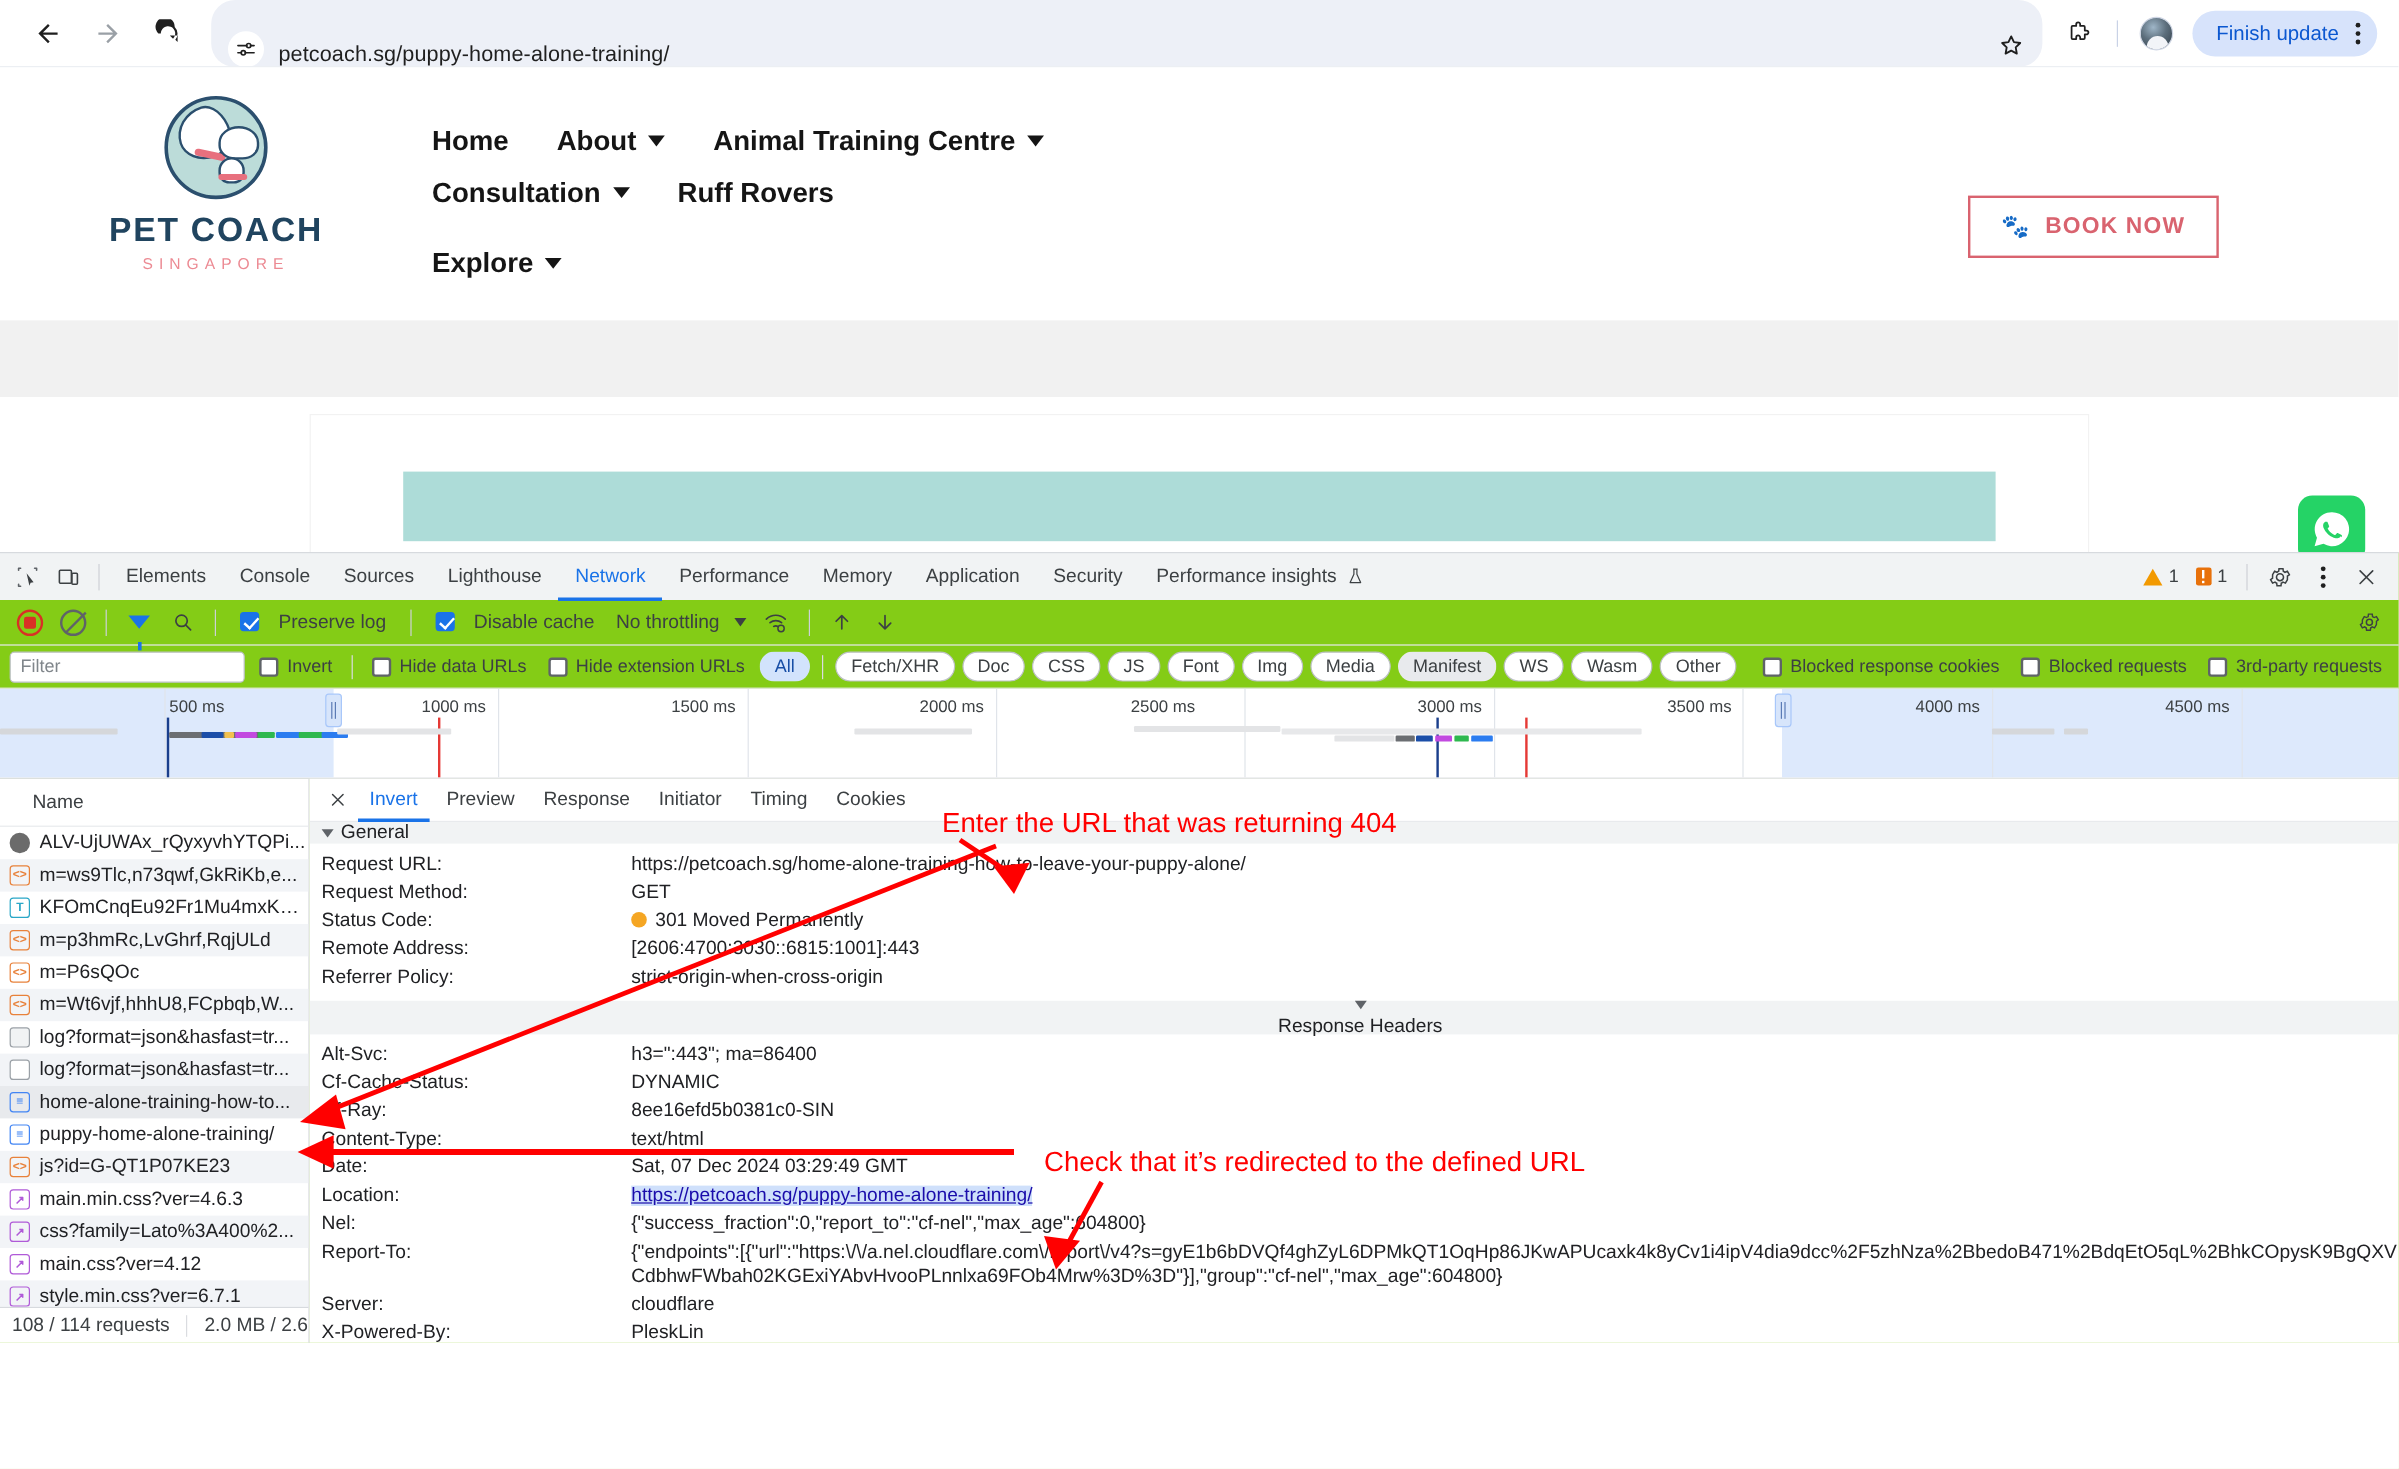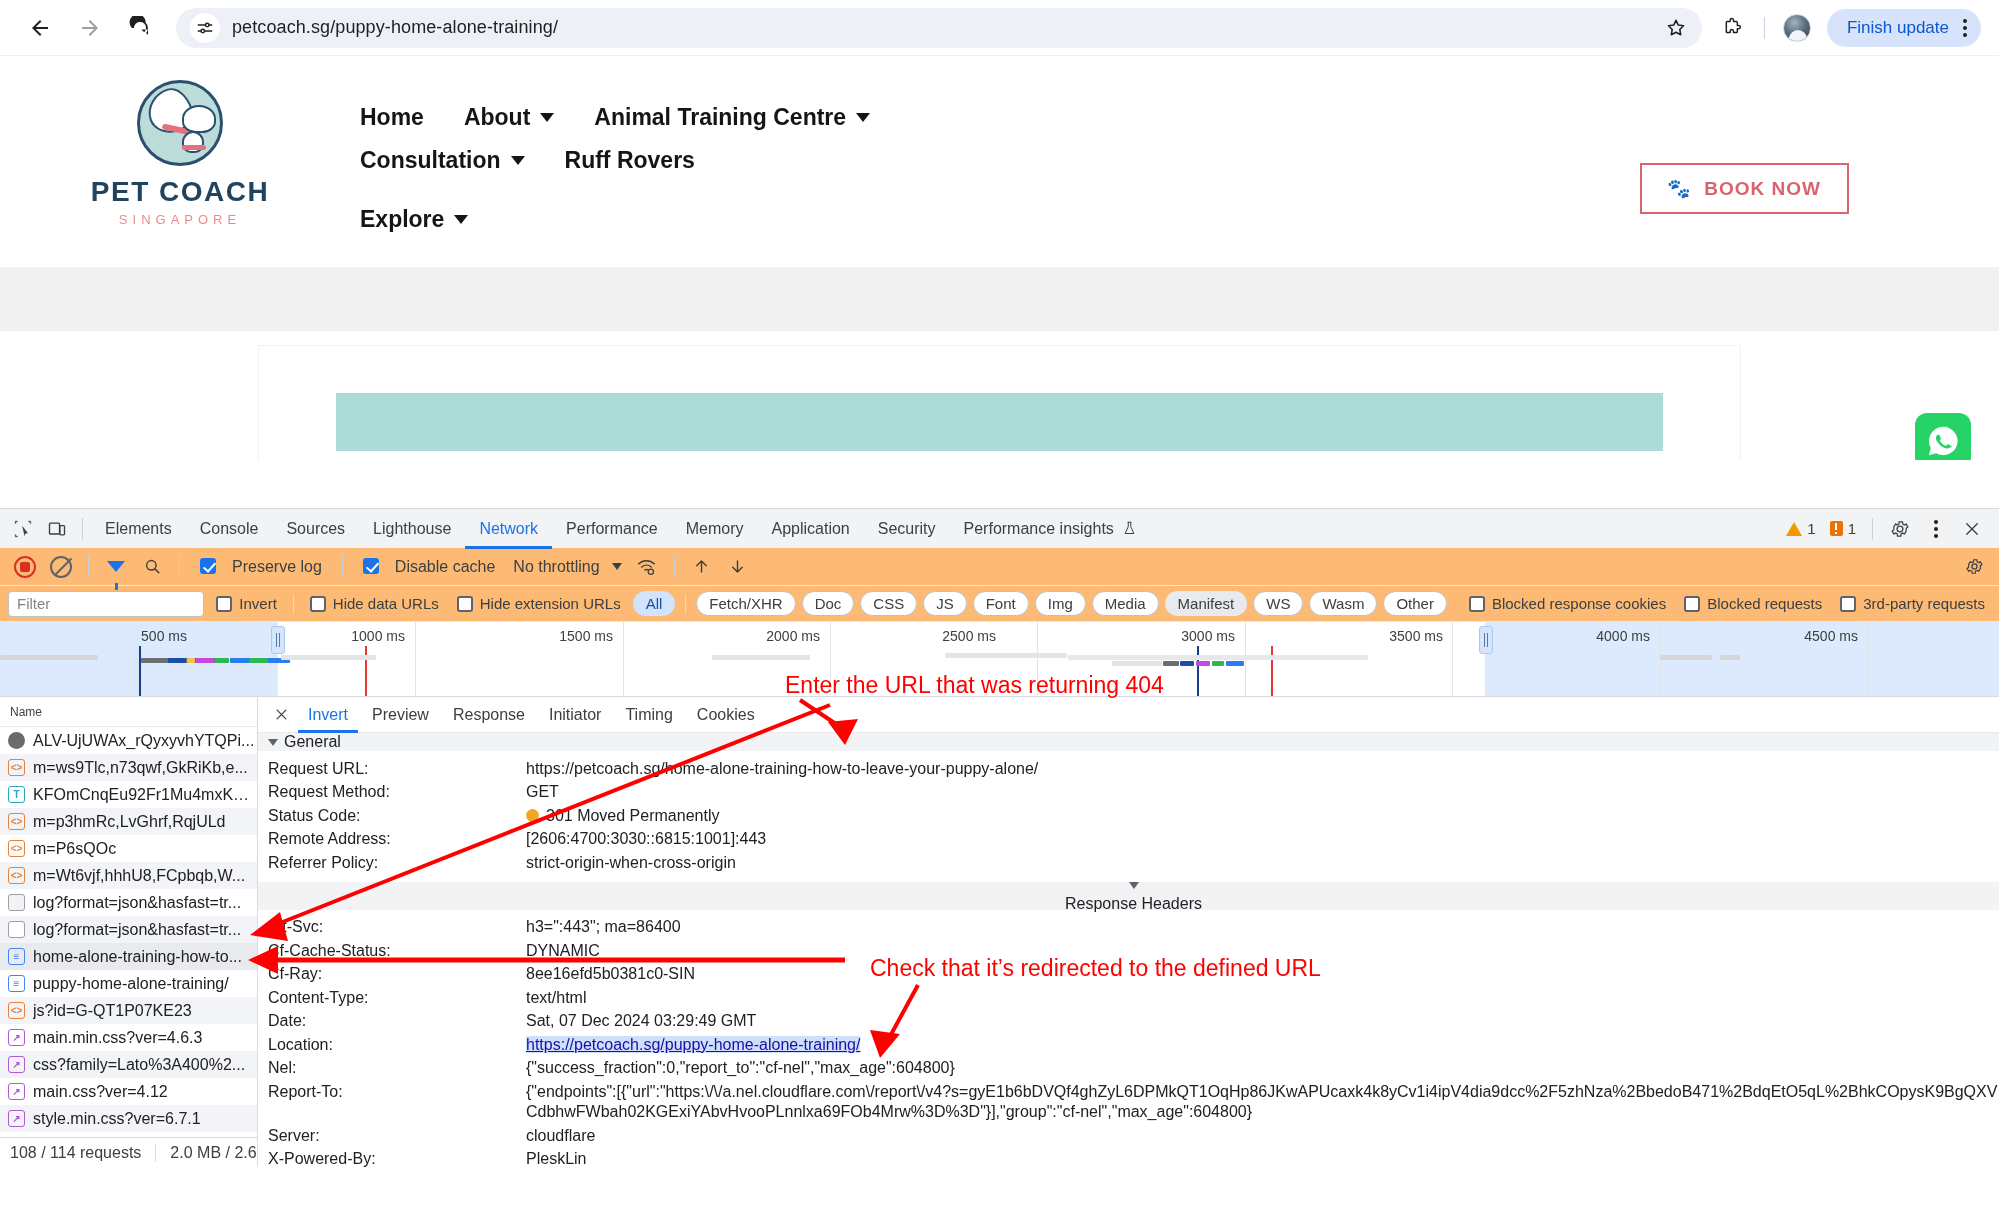--- a/index.html
+++ b/index.html
@@ -22,25 +22,25 @@
   }
   .nav-btn {
     width: 44px; height: 44px;
     display: flex; align-items: center; justify-content: center;
     border-radius: 50%;
     color: #1f1f1f;
   }
   .nav-btn svg { display:block; }
   .omnibox {
     flex: 1;
-    height: 40px;
+    height: 56px;
     background: #edf0f7;
     border-radius: 20px;
     display: flex;
-    align-items: center;
+    align-items: flex-end;
     padding: 0 8px 0 14px;
     margin-left: 8px;
     margin-right: 4px;
     position: relative;
   }
   .omnibox .site-ctl {
     width: 30px; height: 30px;
     background: #ffffff;
     border-radius: 50%;
     display: flex; align-items: center; justify-content: center;
@@ -178,21 +178,21 @@
     background:#addcd8;
   }
   .whatsapp {
     position: absolute; right: 28px; top: 82px;
     width: 56px; height: 56px; border-radius: 12px;
     background: #25d366;
     display:flex; align-items:center; justify-content:center;
   }
 
   
-  .devtools { background: #fdba74; margin-top: 48px; }
+  .devtools { background: #84cc16; }
   .dt-tabs {
     height: 40px;
     background: #f1f3f4;
     display: flex; align-items: center;
     padding-left: 6px;
     border-top: 1px solid #d7dade;
     font-size: 16px;
     color: #3c4043;
   }
   .dt-iconbtn { width: 34px; height: 34px; display:flex; align-items:center; justify-content:center; }
@@ -281,22 +281,22 @@
   .vline-red  { position:absolute; width:2px; background:#e53935; top:24px; bottom:0;}
   .bar { position:absolute; height:5px; border-radius:1px; }
 
   
   .dt-main { display:flex; height: 470px; }
   .req-list {
     width: 258px; border-right:1px solid #d7dade;
     display:flex; flex-direction:column; background:#fff;
   }
   .rl-head {
-    height: 30px; display:flex; align-items:center; padding-left:10px;
-    font-size:12px; color:#3c4043; border-bottom:1px solid #e8eaed;
+    height: 40px; display:flex; align-items:center; padding-left:27px;
+    font-size:16px; color:#3c4043; border-bottom:1px solid #e8eaed;
   }
   .rl-rows { flex:1; overflow:hidden; }
   .rl-row {
     height: 27px; display:flex; align-items:center; gap:8px;
     padding-left:8px; font-size:16px; color:#202124;
     white-space:nowrap;
   }
   .rl-row.alt { background:#f2f4f7; }
   .rl-row.sel { background:#e8eaed; }
   .rl-name { overflow:hidden; text-overflow:ellipsis; }

